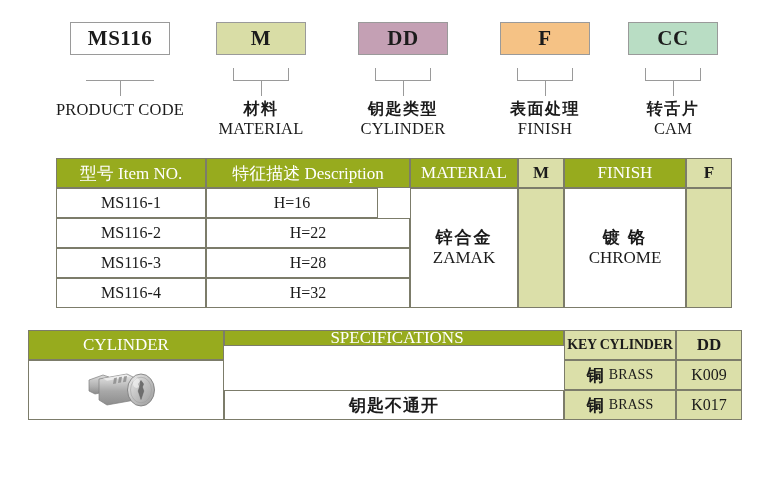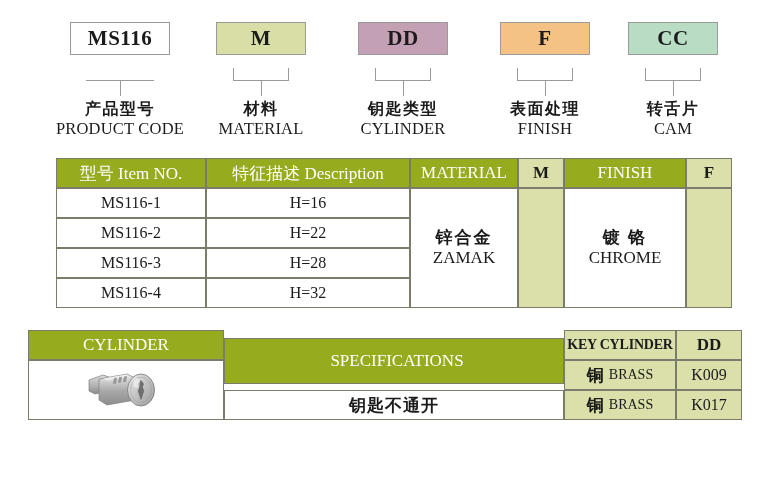--- a/index.html
+++ b/index.html
@@ -233,21 +233,20 @@
   </div>
 
   <div class="bracket" style="left:645px; top:68px; width:56px; height:30px;">
     <div class="hbar"></div>
       <div class="stub-l"></div>
       <div class="stub-r"></div>
       <div class="stem"></div>
   </div>
 
   <div class="caption" style="left:40px; top:100px; width:160px;">
-    <div class="cn">产品型号</div>
     <div class="en">PRODUCT CODE</div>
   </div>
 
   <div class="caption" style="left:201px; top:100px; width:120px;">
     <div class="cn">材料</div>
     <div class="en">MATERIAL</div>
   </div>
 
   <div class="caption" style="left:340px; top:100px; width:126px;">
     <div class="cn">钥匙类型</div>
@@ -279,21 +278,21 @@
   <div class="cell head-olive" style="left:564px; top:158px; width:122px; height:30px;">
     <span>FINISH</span>
   </div>
   <div class="cell head-pale" style="left:686px; top:158px; width:46px; height:30px;">
     <span>F</span>
   </div>
 
   <div class="cell white" style="left:56px; top:188px; width:150px; height:30px;">
     <span>MS116-1</span>
   </div>
-  <div class="cell white" style="left:206px; top:188px; width:204px; height:30px;">
+  <div class="cell white" style="left:206px; top:188px; width:172px; height:30px;">
     <span>H=16</span>
   </div>
 
   <div class="cell white" style="left:56px; top:218px; width:150px; height:30px;">
     <span>MS116-2</span>
   </div>
   <div class="cell white" style="left:206px; top:218px; width:204px; height:30px;">
     <span>H=22</span>
   </div>
 
@@ -325,21 +324,21 @@
       <span class="cn">镀 铬</span>
       <span class="en">CHROME</span>
     </span>
   </div>
 
   <div class="cell pale" style="left:686px; top:188px; width:46px; height:120px;"></div>
 
   <div class="cell head-olive" style="left:28px; top:330px; width:196px; height:30px;">
     <span>CYLINDER</span>
   </div>
-  <div class="cell head-olive" style="left:224px; top:338px; width:340px; height:46px;padding-left:6px;">
+  <div class="cell head-olive" style="left:224px; top:330px; width:340px; height:16px;padding-left:6px;">
     <span>SPECIFICATIONS</span>
   </div>
   <div class="cell head-pale small" style="left:564px; top:330px; width:112px; height:30px;">
     <span>KEY CYLINDER</span>
   </div>
   <div class="cell head-pale" style="left:676px; top:330px; width:66px; height:30px;">
     <span>DD</span>
   </div>
 
   <div class="cell lock-cell" style="left:28px; top:360px; width:196px; height:60px;">

